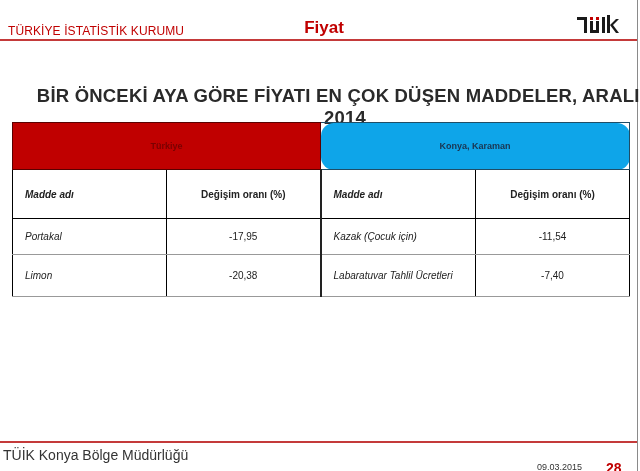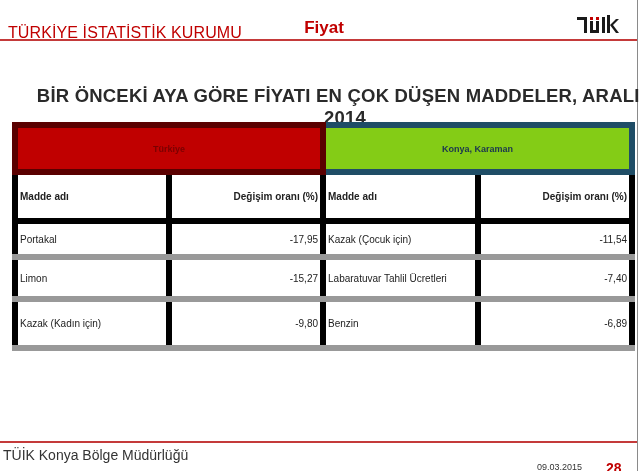--- a/index.html
+++ b/index.html
@@ -2,38 +2,38 @@
 <html><head>
   <meta charset="utf-8">
   <style>
     * { box-sizing: border-box; margin: 0; padding: 0; }
     html, body { width: 640px; height: 471px; background: #ffffff; overflow: hidden; }
     body { position: relative; font-family: "Liberation Sans", "DejaVu Sans", sans-serif; color: #222; }
 
     .right-edge { position: absolute; top: 0; right: 2px; width: 1px; height: 471px; background: #8a8a8a; }
 
     .header { position: absolute; left: 0; top: 0; width: 640px; height: 42px; }
-    .org-name { position: absolute; left: 8px; top: 24px; font-size: 16px; color: #c00000; letter-spacing: 0.1px; }
+    .org-name { position: absolute; left: 8px; top: 24px; font-size: 12px; color: #c00000; letter-spacing: 0.1px; }
     .section-title { position: absolute; left: 4px; width: 640px; top: 18px; text-align: center; font-size: 17px; font-weight: bold; color: #c00000; }
     .logo { position: absolute; left: 576px; top: 13px; width: 44px; height: 22px; }
     .header-line { position: absolute; left: 0; top: 39px; width: 637px; height: 2px; background: #c43a3a; }
 
     .page-title { position: absolute; left: 0; width: 640px; top: 85px; text-align: center; font-size: 18.5px; font-weight: bold; color: #2a2a2a; letter-spacing: 0.2px; margin-left: 25px; }
 
     table.data {
       position: absolute; left: 12px; top: 122px; width: 617px;
       border-collapse: collapse; table-layout: fixed; font-size: 10px;
     }
-    table.data td { border: 6px solid #000000; vertical-align: middle; padding: 0 2px; }
+    table.data td { border: 1px solid #000000; vertical-align: middle; padding: 0 12px; }
     table.data tr.region-row td { height: 47px; text-align: center; font-weight: bold; font-size: 9px; }
     td.region-tr { background: #c00000; color: #7a0000; border-color: #5a0000 !important; }
-    td.region-kk { background: #84cc16; color: #1b3550; border-color: #1f4d66 !important; }
+    td.region-kk { background: #0ea5e9; color: #1b3550; border-color: #1f4d66 !important; border-radius: 13px; }
     table.data tr.colhead-row td { height: 49px; font-weight: bold; font-size: 10px; }
-    td.c-name { text-align: left; }
-    td.c-val { text-align: right; }
+    td.c-name { text-align: left; font-style: italic; }
+    td.c-val { text-align: center; }
     table.data tr.data-row td { border-top-color: #999; border-bottom-color: #999; }
     table.data td.divider-strong { border-left: 2px solid #222; }
 
     .footer-line { position: absolute; left: 0; top: 441px; width: 637px; height: 2px; background: #c43a3a; }
     .footer-org { position: absolute; left: 3px; top: 447px; font-size: 14px; color: #333; }
     .footer-date { position: absolute; left: 537px; top: 462px; font-size: 9px; color: #333; }
     .footer-page { position: absolute; left: 606px; top: 460px; font-size: 14px; font-weight: bold; color: #c00000; }
   </style>
 </head>
 <body>
@@ -83,29 +83,23 @@
     <td class="c-val">Değişim oranı (%)</td>
   </tr>
   <tr class="data-row" style="height:36px">
     <td class="c-name">Portakal</td>
     <td class="c-val">-17,95</td>
     <td class="c-name divider-strong">Kazak (Çocuk için)</td>
     <td class="c-val">-11,54</td>
   </tr>
   <tr class="data-row" style="height:42px">
     <td class="c-name">Limon</td>
-    <td class="c-val">-15,27</td>
+    <td class="c-val">-20,38</td>
     <td class="c-name divider-strong">Labaratuvar Tahlil Ücretleri</td>
     <td class="c-val">-7,40</td>
-  </tr>
-  <tr class="data-row" style="height:49px">
-    <td class="c-name">Kazak (Kadın için)</td>
-    <td class="c-val">-9,80</td>
-    <td class="c-name divider-strong">Benzin</td>
-    <td class="c-val">-6,89</td>
   </tr>
 </tbody>
   </table>
 
 <div class="footer-line"></div>
 <div class="footer-org">TÜİK Konya Bölge Müdürlüğü</div>
 <div class="footer-date">09.03.2015</div>
 <div class="footer-page">28</div>
 
 </body></html>

